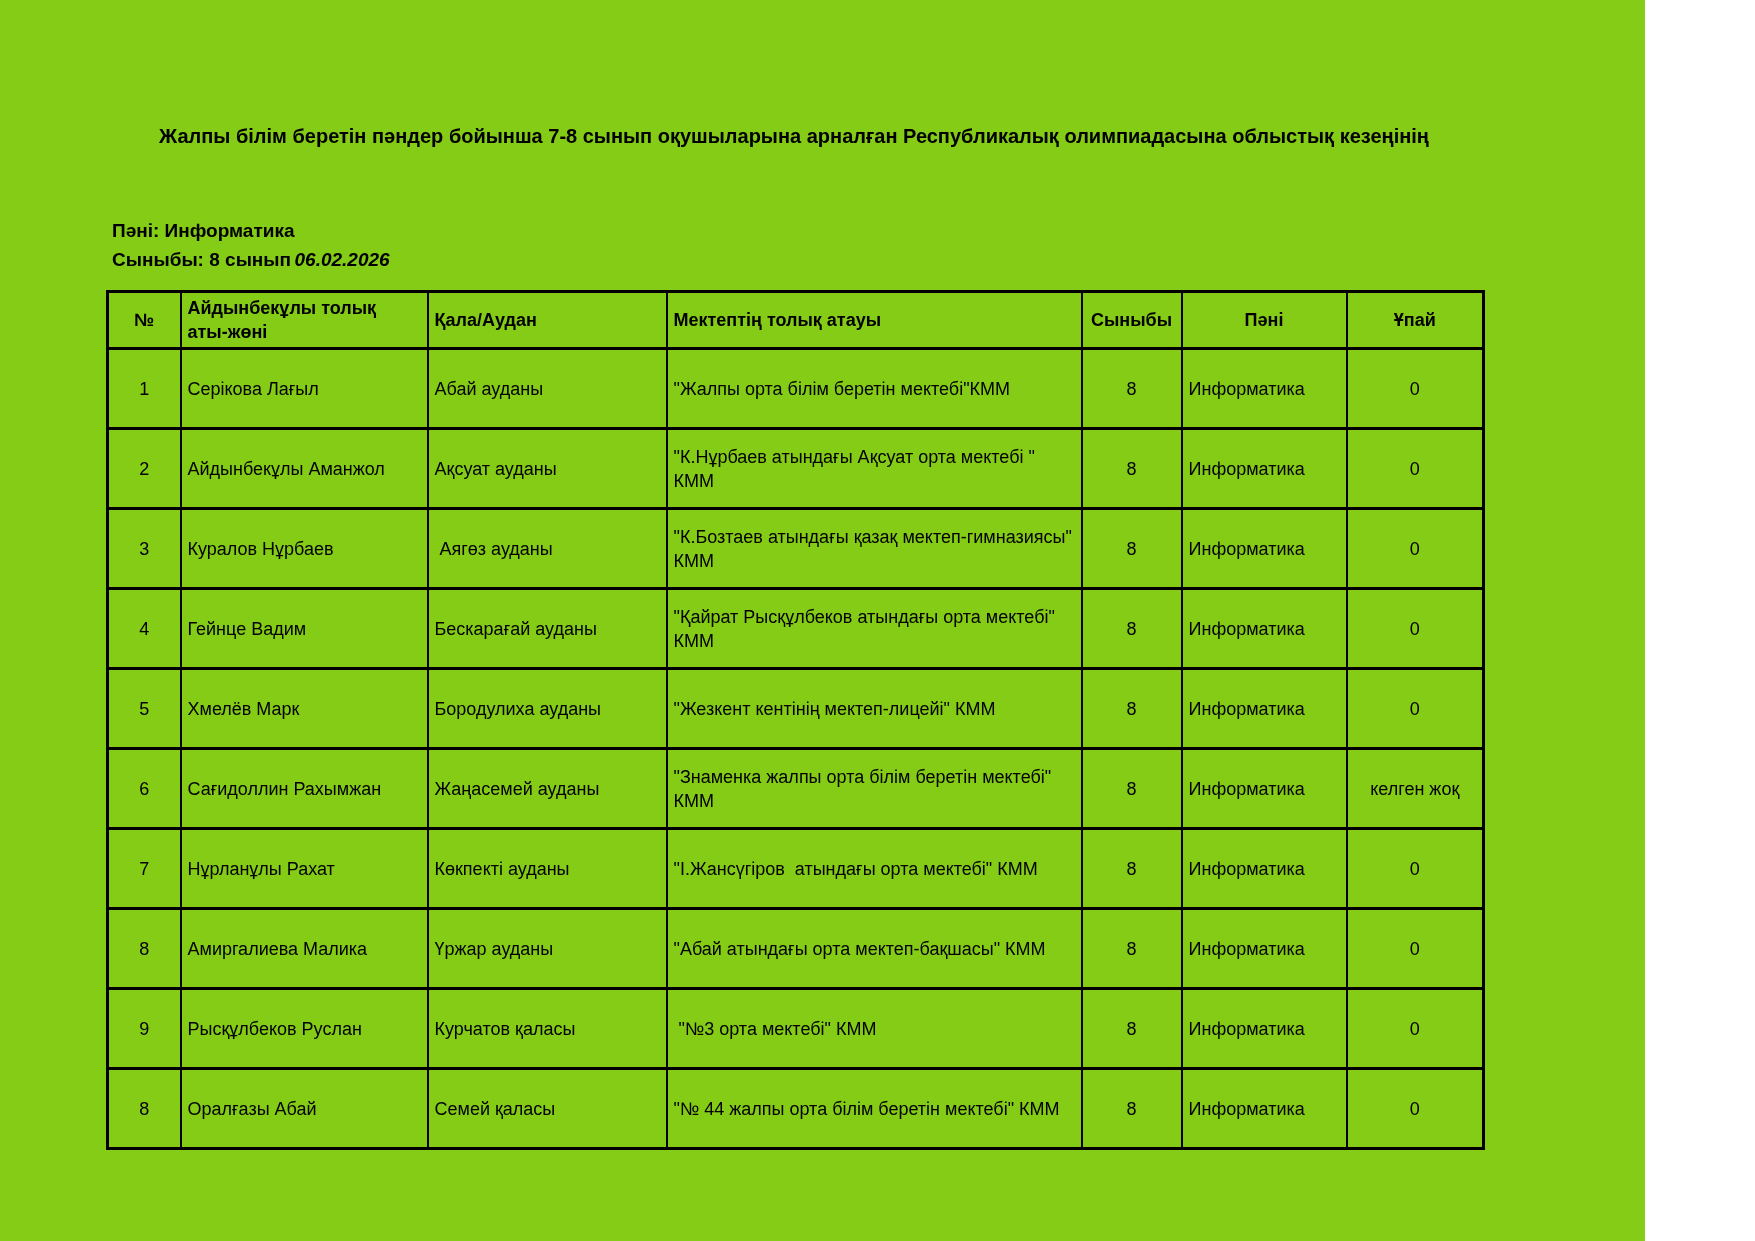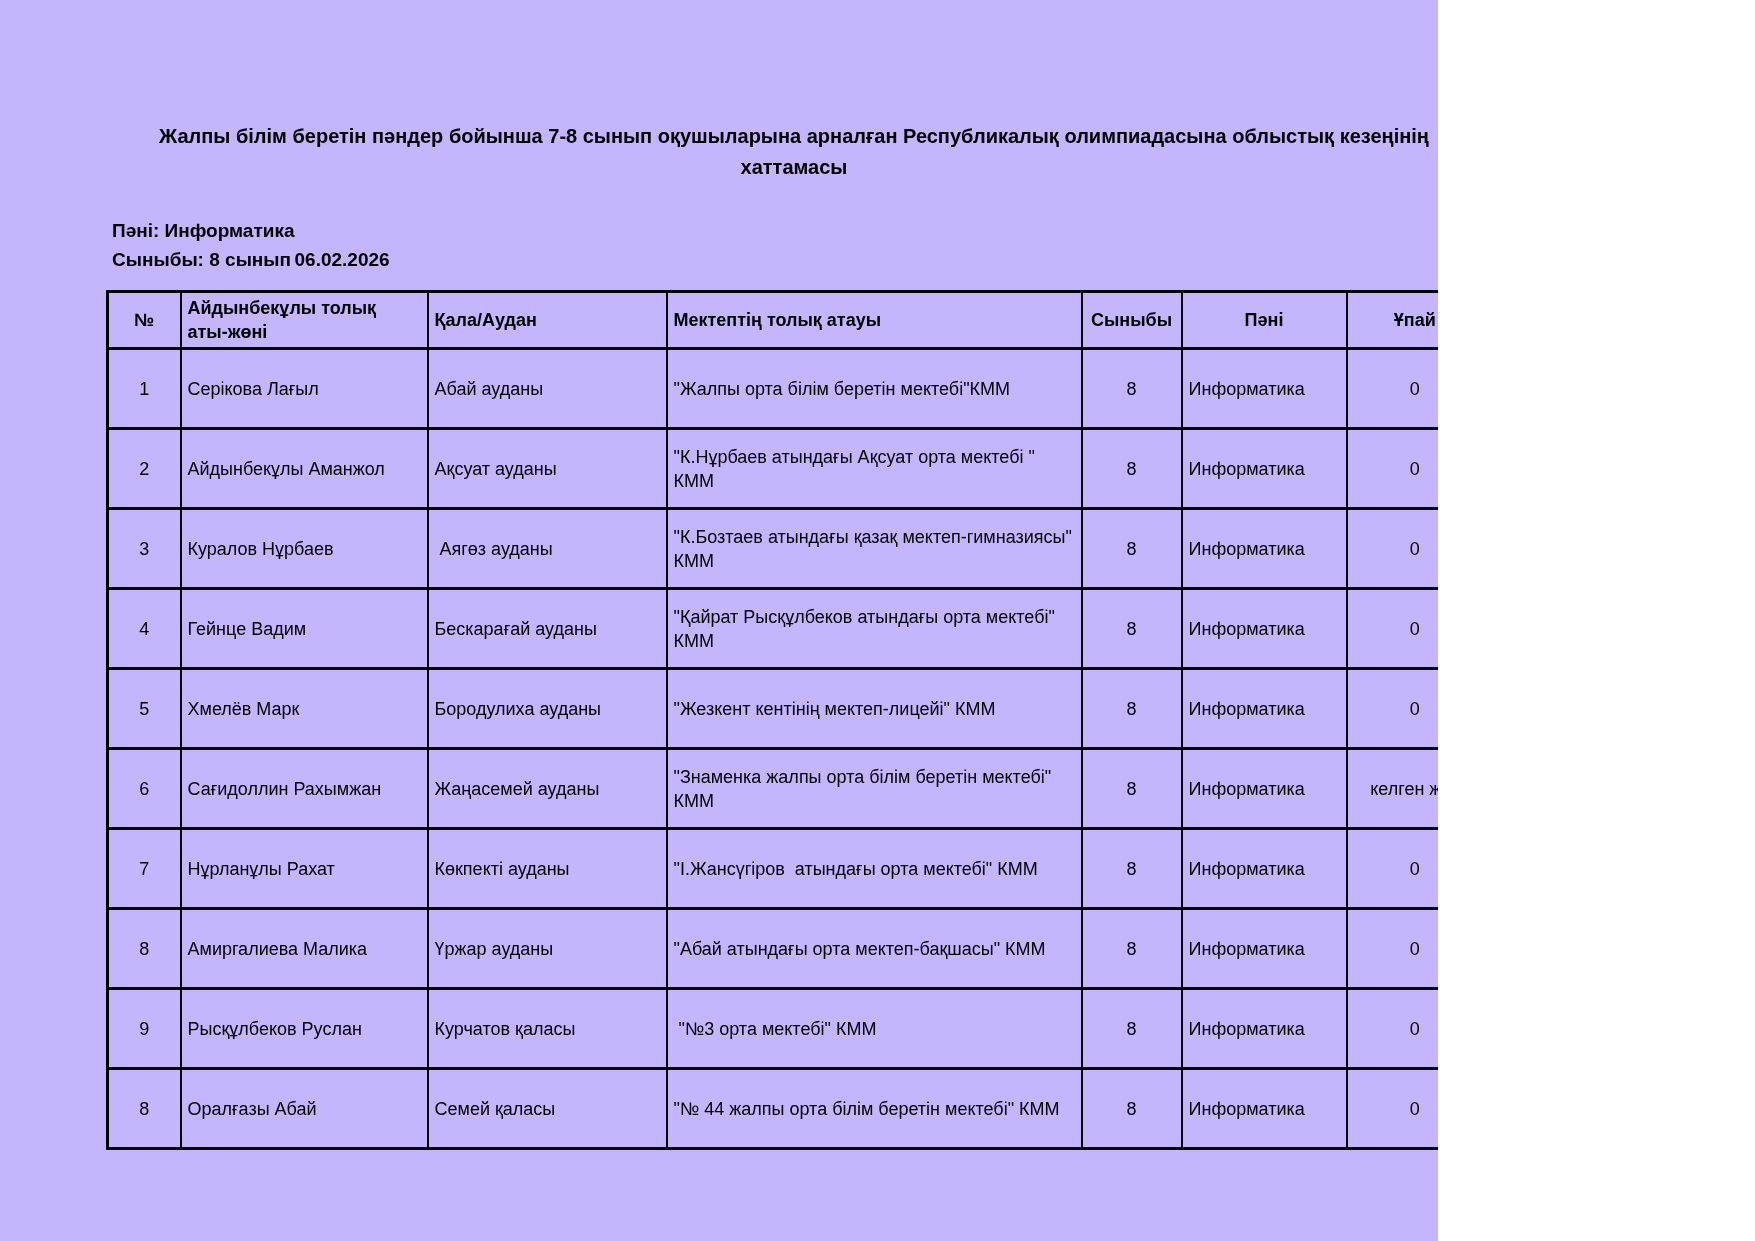--- a/index.html
+++ b/index.html
@@ -4,23 +4,23 @@
 <style>
   html, body {
     margin: 0;
     padding: 0;
     background: #ffffff;
     color: #000000;
     font-family: "Liberation Sans", sans-serif;
   }
   .page {
     position: relative;
-    width: 1438px;
+    width: 1645px;
     height: 1241px;
-    background: #c4b5fd;
+    background: #84cc16;
     overflow: hidden;
   }
   .doc-title {
     position: absolute;
     top: 121px;
     left: 106px;
     width: 1376px;
     text-align: center;
     font-size: 20px;
     font-weight: bold;
@@ -32,21 +32,21 @@
     left: 112px;
     width: 1366px;
     display: flex;
     justify-content: flex-start;
     align-items: flex-end;
     font-size: 19px;
     font-weight: bold;
     line-height: 29px;
   }
   .meta-left div { white-space: pre; }
-  .meta-date { padding-right: 4px; }
+  .meta-date { padding-right: 4px; font-style: italic; }
 
   table.results {
     position: absolute;
     top: 290px;
     left: 106px;
     width: 1376px;
     border-collapse: collapse;
     table-layout: fixed;
     border: 3px solid #000;
   }
@@ -91,21 +91,20 @@
   col.c-subj   { width: 165px; }
   col.c-score  { width: 137px; }
 </style>
 </head>
 <body>
 
 <div class="page">
 
   <div class="doc-title">
     <div>Жалпы білім беретін пәндер бойынша 7-8 сынып оқушыларына арналған Республикалық олимпиадасына облыстық кезеңінің</div>
-    <div>хаттамасы</div>
   </div>
 
   <div class="meta">
     <div class="meta-left">
       <div>Пәні: Информатика</div>
       <div>Сыныбы: 8 сынып</div>
     </div>
     <div class="meta-date">06.02.2026</div>
   </div>
 

